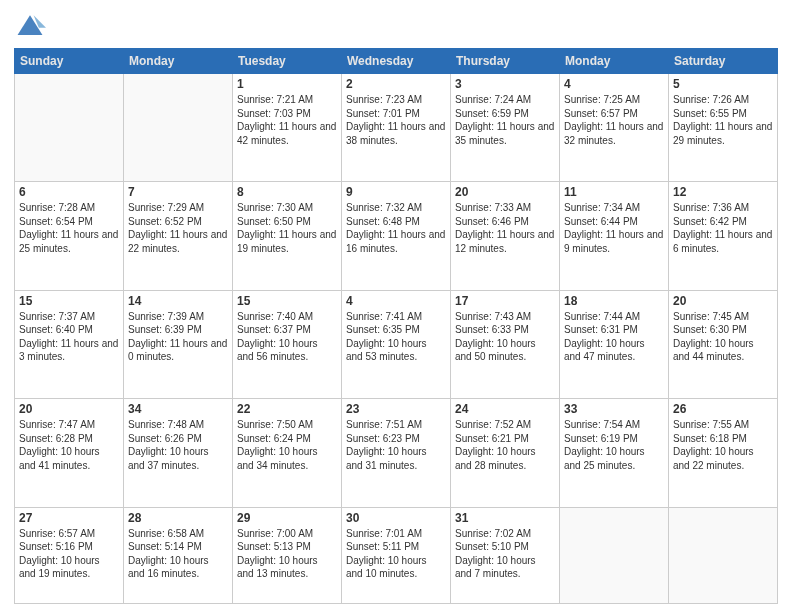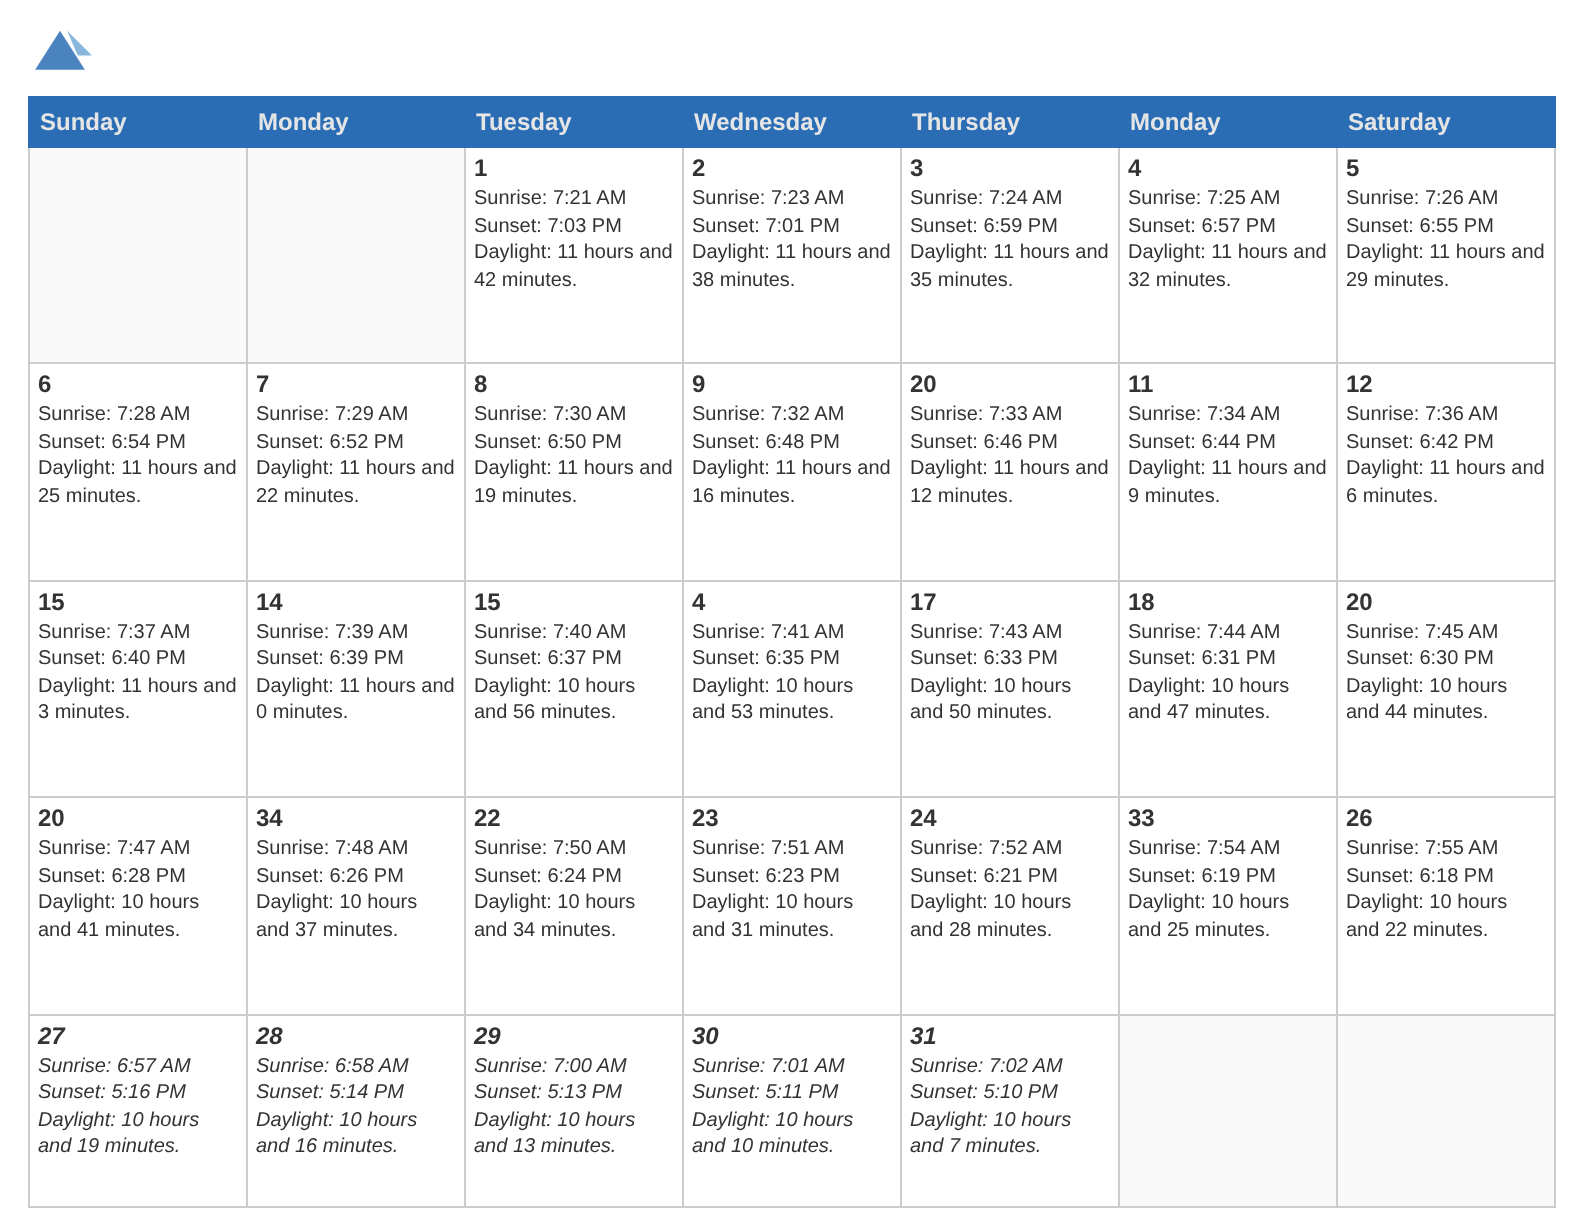--- a/index.html
+++ b/index.html
@@ -94,21 +94,20 @@
       display: block;
       margin-bottom: 2px;
     }
     .cell-text {
       font-size: 10px;
       line-height: 1.35;
       color: #333;
     }
     .last-row td {
       height: 78px;
-      font-style: italic;
     }
   </style>
 </head>
 <body>
 
 <div class="container">
   <div class="header">
     <div class="logo">
       <svg class="logo-icon" viewBox="0 0 36 36">
         <rect x="0" y="0" width="36" height="36" fill="white"></rect>

